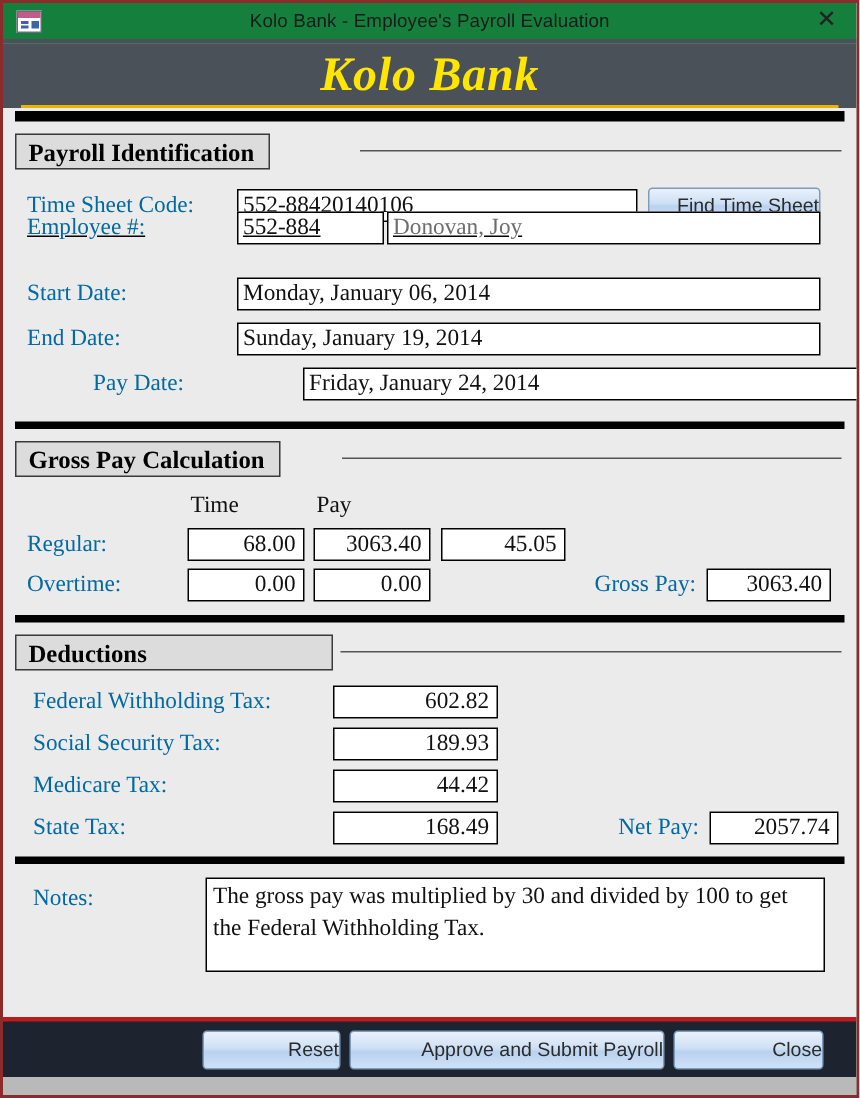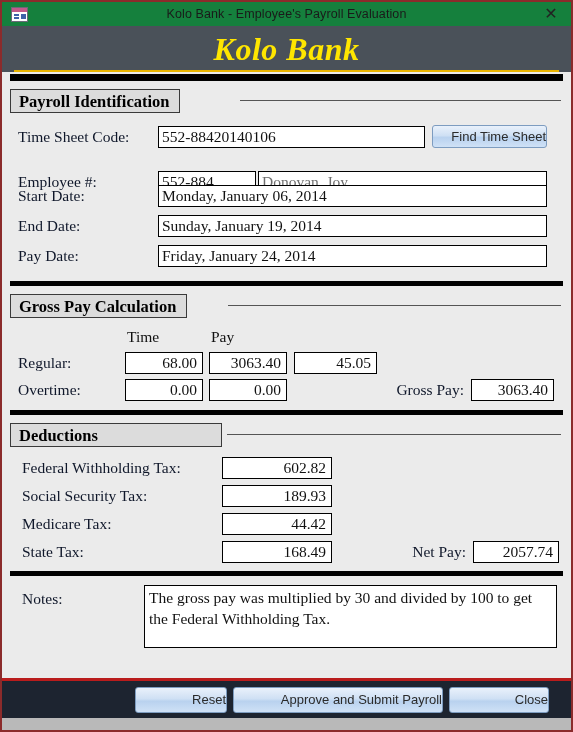--- a/index.html
+++ b/index.html
@@ -153,21 +153,21 @@
   
   .body-area { position: relative; }
   .row {
     position: absolute;
     display: flex;
     align-items: center;
   }
   .lbl {
     font-family: "Liberation Serif", serif;
     font-size: 15.5px;
-    color: #0f172a;
+    color: #0369a1;
     white-space: nowrap;
   }
   .fld {
     box-sizing: border-box;
     background: #ffffff;
     border: 1px solid #000000;
     font-family: "Liberation Serif", serif;
     font-size: 15.5px;
     color: #111;
     height: 22px;
@@ -264,38 +264,38 @@
     <div class="sec-rule" style="left: 238px; width: 321px;"></div>
   </div>
 
   <div class="body-area">
     <div class="row" style="left:16px; top:12px;">
       <span class="lbl" style="width:140px;">Time Sheet Code:</span>
       <span class="fld" style="width:267px;">552-88420140106</span>
       <span class="btn" style="margin-left:7px; width:115px; height:23px; line-height:21px;">Find Time Sheet</span>
     </div>
 
-    <div class="row" style="left:16px; top:58px;">
+    <div class="row" style="left:16px; top:28px;text-decoration:underline;">
       <span class="lbl" style="width:140px;">Employee #:</span>
       <span class="fld" style="width:98px;">552-884</span>
       <span class="fld ro" style="width:289px; margin-left:2px;">Donovan, Joy</span>
     </div>
 
     <div class="row" style="left:16px; top:72px;">
       <span class="lbl" style="width:140px;">Start Date:</span>
       <span class="fld" style="width:389px;">Monday, January 06, 2014</span>
     </div>
 
     <div class="row" style="left:16px; top:102px;">
       <span class="lbl" style="width:140px;">End Date:</span>
       <span class="fld" style="width:389px;">Sunday, January 19, 2014</span>
     </div>
 
     <div class="row" style="left:16px; top:132px;">
-      <span class="lbl" style="width:140px;">Pay Date:</span>
+      <span class="lbl" style="width:140px;margin-left:44px;">Pay Date:</span>
       <span class="fld" style="width:389px;">Friday, January 24, 2014</span>
     </div>
   </div>
 
   <div class="sep-thin" style="margin-top:168px;"></div>
 
   <div class="section">
     <div class="sec-tab">Gross Pay Calculation</div>
     <div class="sec-rule" style="left: 226px; width: 333px;"></div>
   </div>
@@ -345,21 +345,21 @@
       <span class="fld num" style="width:110px;">168.49</span>
       <span class="lbl" style="width:76px; margin-left:58px; text-align:right;">Net Pay:</span>
       <span class="fld num" style="width:86px; margin-left:7px;">2057.74</span>
     </div>
   </div>
 
   <div class="sep-thin" style="margin-top:124px;"></div>
 
   <div class="body-area">
     <span class="lbl" style="position:absolute; left:20px; top:14px;">Notes:</span>
-    <div class="notes-box" style="left:142px; top:9px; width:413px; height:63px;">The gross pay was multiplied by 30 and divided by 100 to get the Federal Withholding Tax.</div>
+    <div class="notes-box" style="left:135px; top:9px; width:413px; height:63px;">The gross pay was multiplied by 30 and divided by 100 to get the Federal Withholding Tax.</div>
   </div>
 
   <div class="footer">
     <span class="btn" style="left:133px; width:92px;">Reset</span>
     <span class="btn" style="left:231px; width:210px;">Approve and Submit Payroll</span>
     <span class="btn" style="left:447px; width:100px;">Close</span>
     <div class="strip"></div>
   </div>
 
 </div>

